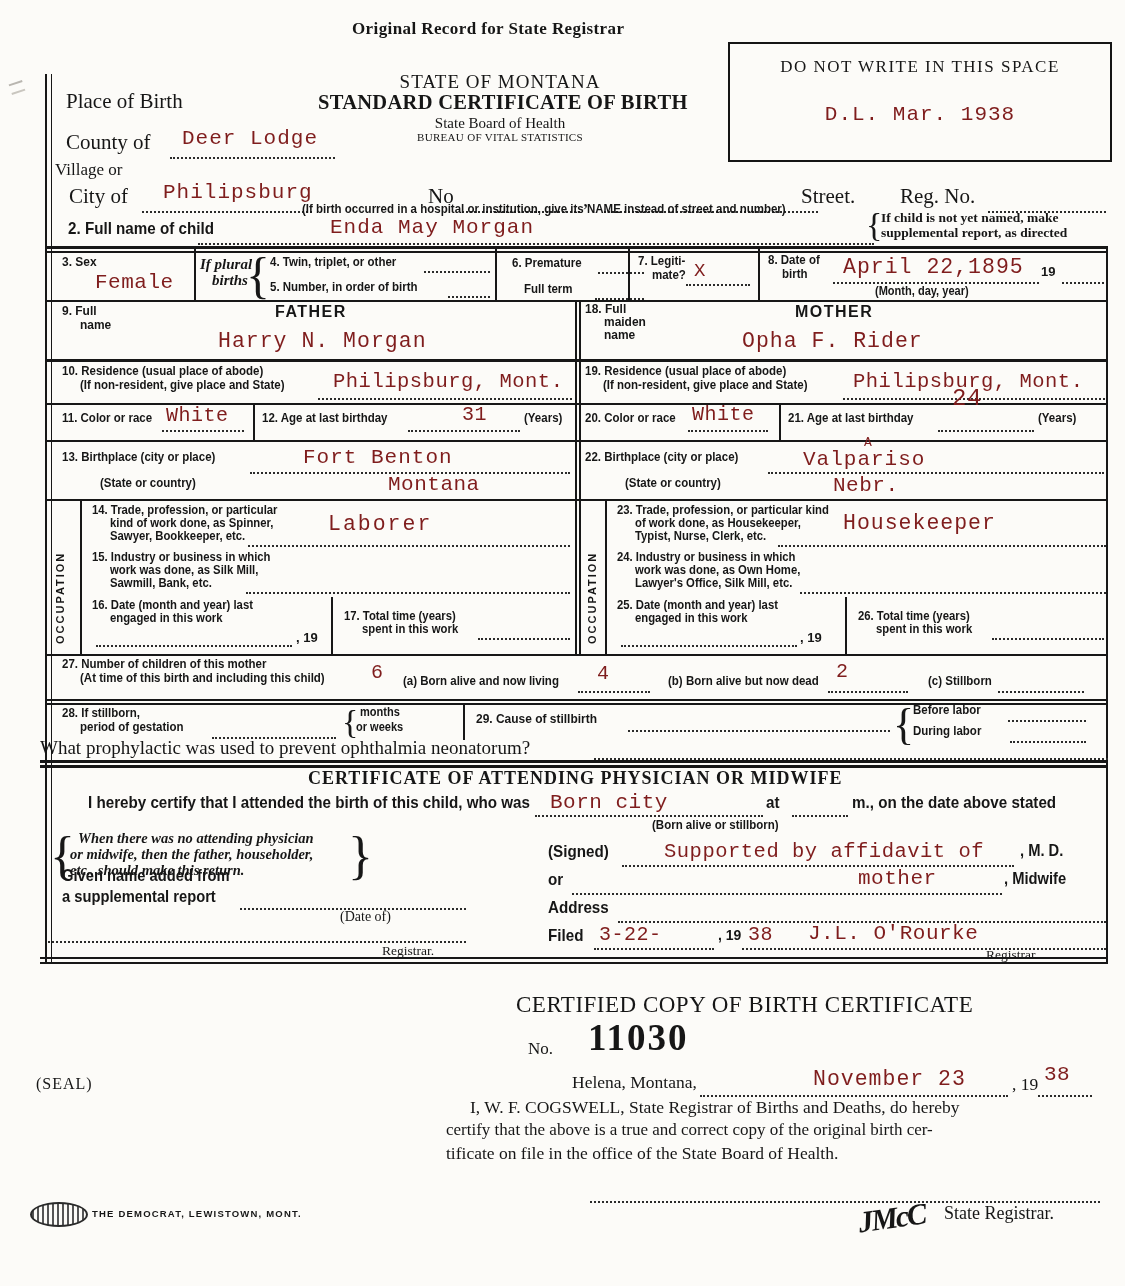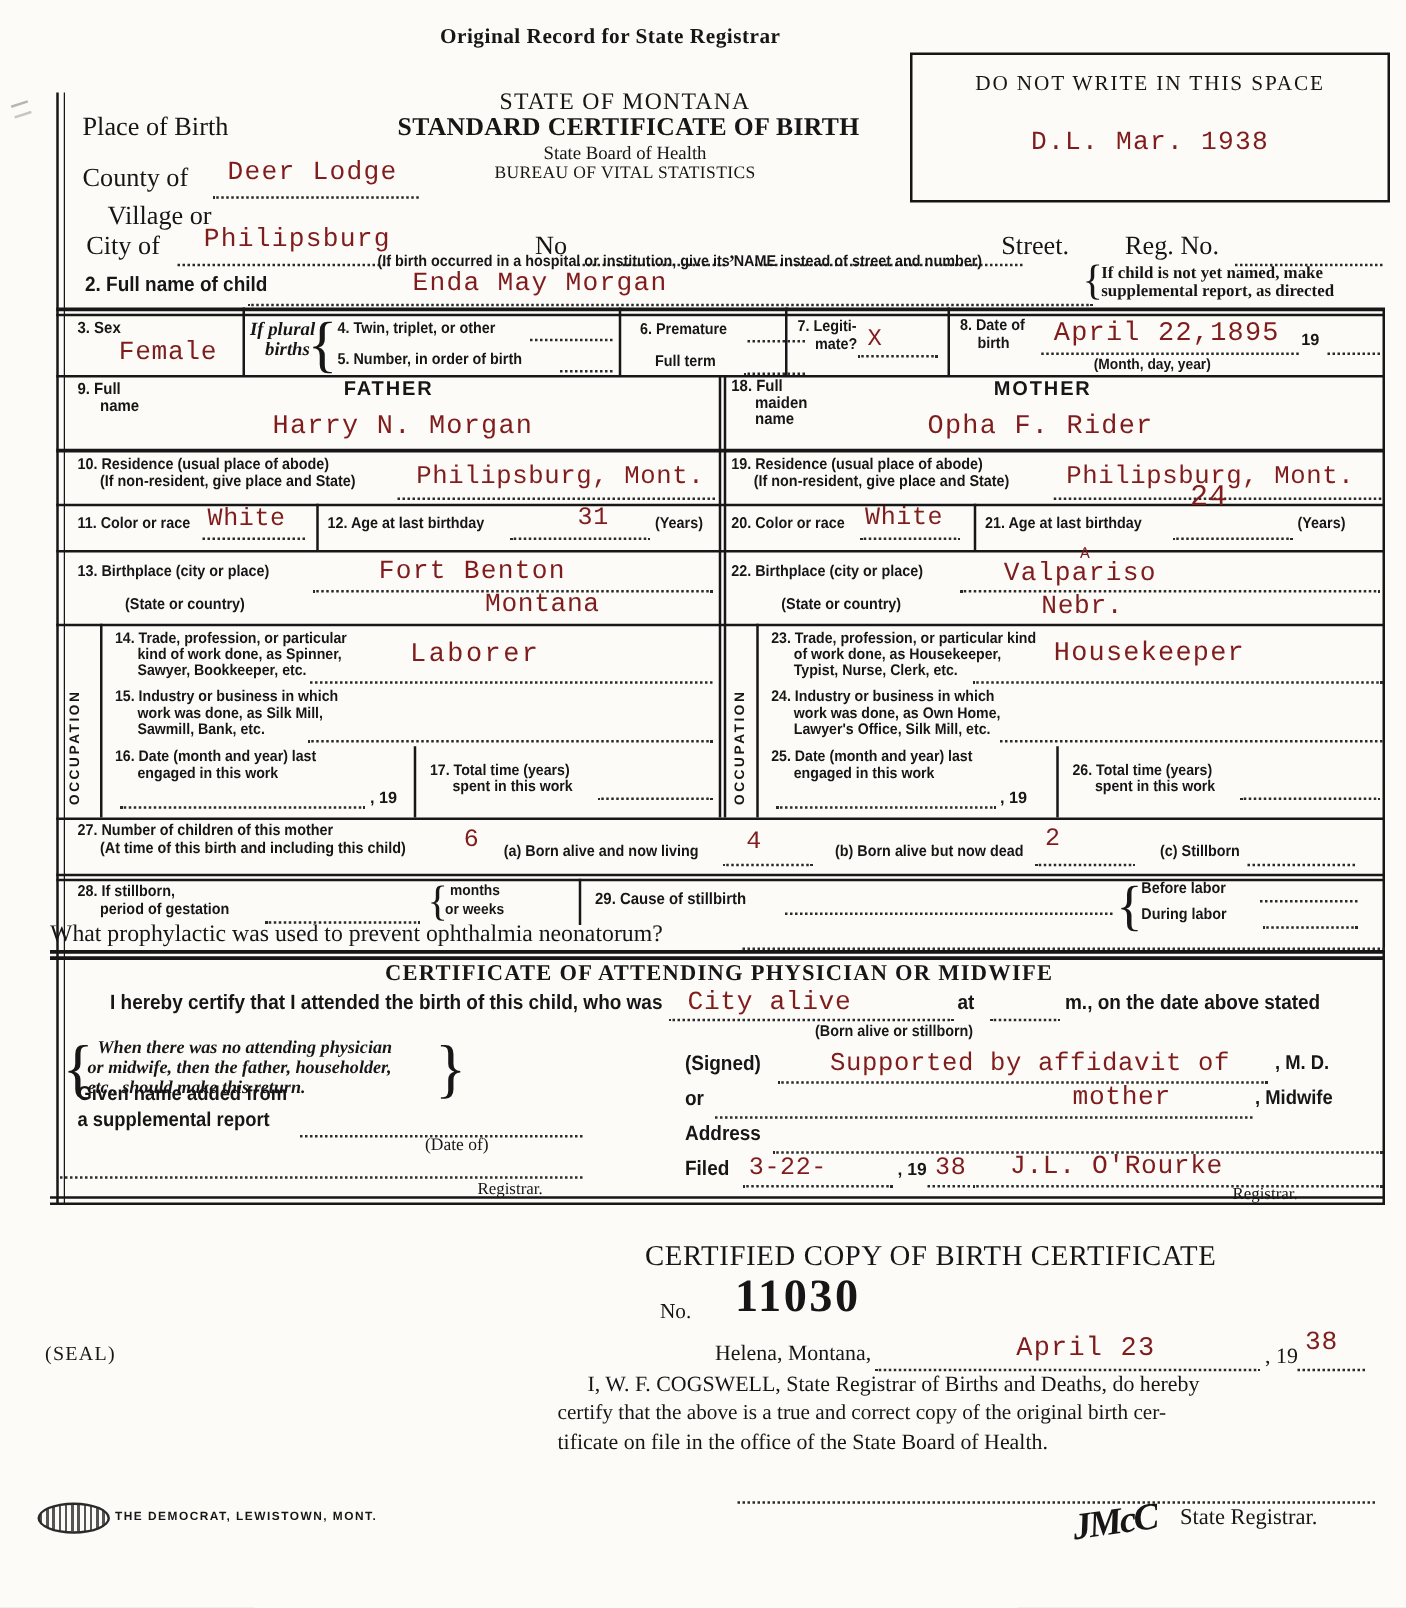--- a/index.html
+++ b/index.html
@@ -32,26 +32,26 @@
     <span class="a tw ctr" style="left:0;right:0;top:60px;font-size:21px;letter-spacing:1px">D.L. Mar. 1938</span>
   </div>
 
   <div class="a" style="left:45px;top:74px;width:4px;height:889px;border-left:2px solid #171717;border-right:1.5px solid #171717"></div>
   <div class="vl" style="left:1106px;top:247px;width:2px;height:716px"></div>
 
   <span class="a ser" style="left:66px;top:90px;font-size:21px">Place of Birth</span>
   <span class="a ser ctr" style="left:330px;top:72px;width:340px;font-size:19px;letter-spacing:1px">STATE OF MONTANA</span>
   <span class="a ser b ctr" style="left:318px;top:92px;width:365px;font-size:20.5px;letter-spacing:.3px">STANDARD CERTIFICATE OF BIRTH</span>
   <span class="a ser ctr" style="left:330px;top:116px;width:340px;font-size:15px">State Board of Health</span>
-  <span class="a ser ctr" style="left:330px;top:132px;width:340px;font-size:14px;letter-spacing:.3px">BUREAU OF VITAL STATISTICS</span>
+  <span class="a ser ctr" style="left:330px;top:132px;width:340px;font-size:11px;letter-spacing:.3px">BUREAU OF VITAL STATISTICS</span>
 
   <span class="a ser" style="left:66px;top:131px;font-size:21px">County of</span>
   <div class="dots" style="left:170px;top:155px;width:165px"></div>
   <span class="a tw" style="left:182px;top:128px;font-size:21px;letter-spacing:1px">Deer Lodge</span>
-  <span class="a ser" style="left:86px;top:161px;font-size:21px">Village or</span>
+  <span class="a ser" style="left:55px;top:161px;font-size:17px">Village or</span>
   <span class="a ser" style="left:69px;top:185px;font-size:21px">City of</span>
   <div class="dots" style="left:142px;top:209px;width:170px"></div>
   <span class="a tw" style="left:163px;top:182px;font-size:21px;letter-spacing:1px">Philipsburg</span>
   <span class="a ser" style="left:428px;top:185px;font-size:21px">No</span>
   <div class="dots" style="left:462px;top:209px;width:118px"></div>
   <span class="a ser" style="left:583px;top:188px;font-size:21px">,</span>
   <div class="dots" style="left:604px;top:209px;width:214px"></div>
   <span class="a ser" style="left:801px;top:185px;font-size:21px">Street.</span>
   <span class="a ser" style="left:900px;top:185px;font-size:21px">Reg. No.</span>
   <div class="dots" style="left:988px;top:209px;width:118px"></div>
@@ -224,21 +224,21 @@
   <span class="a sb c" style="left:913px;top:704px;font-size:12.5px">Before labor</span>
   <div class="dots" style="left:1008px;top:718px;width:78px"></div>
   <span class="a sb c" style="left:913px;top:725px;font-size:12.5px">During labor</span>
   <div class="dots" style="left:1010px;top:739px;width:76px"></div>
 
   <span class="a ser" style="left:40px;top:738px;font-size:19px">What prophylactic was used to prevent ophthalmia neonatorum?</span>
   <div class="dots" style="left:594px;top:756px;width:514px"></div>
 
   <span class="a ser b" style="left:308px;top:769px;font-size:18px;letter-spacing:1px">CERTIFICATE OF ATTENDING PHYSICIAN OR MIDWIFE</span>
   <span class="a sb c" style="left:88px;top:794px;font-size:16.5px">I hereby certify that I attended the birth of this child, who was</span>
-  <span class="a tw" style="left:550px;top:792px;font-size:21px">City alive</span>
+  <span class="a tw" style="left:550px;top:792px;font-size:21px">Born city</span>
   <div class="dots" style="left:535px;top:813px;width:228px"></div>
   <span class="a sb c" style="left:766px;top:794px;font-size:16.5px">at</span>
   <div class="dots" style="left:792px;top:813px;width:56px"></div>
   <span class="a sb c" style="left:852px;top:794px;font-size:16.5px">m., on the date above stated</span>
   <span class="a sb c" style="left:652px;top:819px;font-size:12.5px">(Born alive or stillborn)</span>
 
   <span class="brace" style="left:50px;top:826px;font-size:52px">{</span>
   <span class="brace" style="left:348px;top:826px;font-size:52px">}</span>
   <span class="a ser it b" style="left:78px;top:831px;font-size:14.5px">When there was no attending physician</span>
   <span class="a ser it b" style="left:70px;top:847px;font-size:14.5px">or midwife, then the father, householder,</span>
@@ -269,21 +269,21 @@
   <span class="a tw" style="left:808px;top:923px;font-size:21px">J.L. O'Rourke</span>
   <div class="dots" style="left:778px;top:946px;width:328px"></div>
   <span class="a ser" style="left:986px;top:948px;font-size:13.5px">Registrar.</span>
 
   <span class="a ser" style="left:516px;top:993px;font-size:23px;letter-spacing:.5px">CERTIFIED COPY OF BIRTH CERTIFICATE</span>
   <span class="a ser" style="left:528px;top:1040px;font-size:17px">No.</span>
   <span class="a ser b" style="left:588px;top:1019px;font-size:37px;letter-spacing:2px">11030</span>
   <span class="a ser" style="left:36px;top:1076px;font-size:16px;letter-spacing:1px">(SEAL)</span>
   <span class="a ser" style="left:572px;top:1073px;font-size:17.5px">Helena, Montana,</span>
   <div class="dots" style="left:700px;top:1093px;width:308px"></div>
-  <span class="a tw" style="left:813px;top:1068px;font-size:21.5px;letter-spacing:1px">April 23</span>
+  <span class="a tw" style="left:813px;top:1068px;font-size:21.5px;letter-spacing:1px">November 23</span>
   <span class="a ser" style="left:1012px;top:1075px;font-size:17.5px">, 19</span>
   <span class="a tw" style="left:1044px;top:1064px;font-size:21px">38</span>
   <div class="dots" style="left:1038px;top:1093px;width:54px"></div>
   <span class="a ser" style="left:470px;top:1098px;font-size:17.5px">I, W. F. COGSWELL, State Registrar of Births and Deaths, do hereby</span>
   <span class="a ser" style="left:446px;top:1121px;font-size:17px">certify that the above is a true and correct copy of the original birth cer-</span>
   <span class="a ser" style="left:446px;top:1144px;font-size:17.5px">tificate on file in the office of the State Board of Health.</span>
 
   <div class="a" style="left:30px;top:1202px;width:54px;height:21px;border:2px solid #2a2a2a;border-radius:50%;background:repeating-linear-gradient(90deg,#555 0 2px,transparent 2px 5px)"></div>
   <span class="a sb" style="left:92px;top:1209px;font-size:9.5px;letter-spacing:1.2px">THE DEMOCRAT, LEWISTOWN, MONT.</span>
   <div class="dots" style="left:590px;top:1199px;width:510px"></div>

